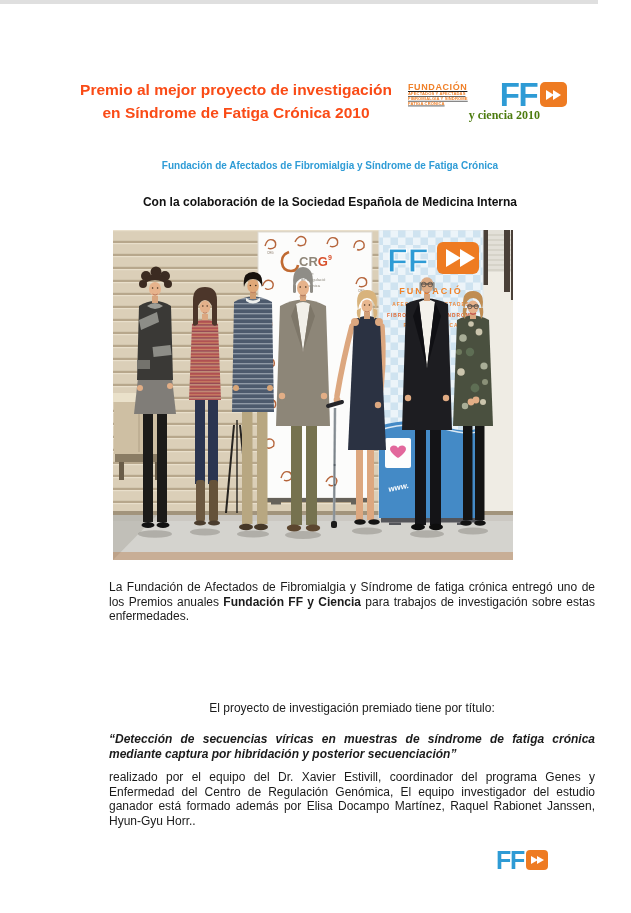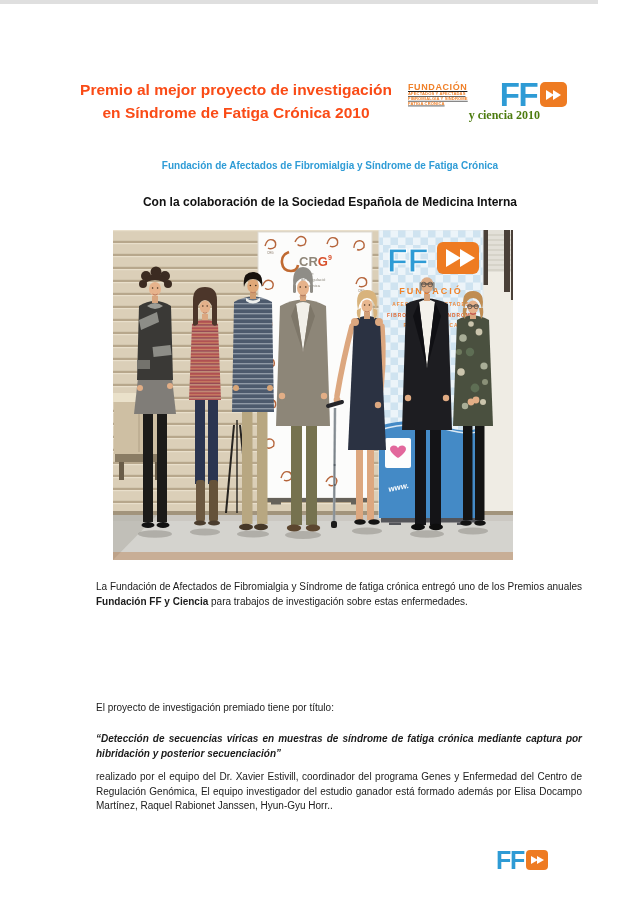--- a/index.html
+++ b/index.html
@@ -28,23 +28,23 @@
   .heading{position:absolute;left:72px;top:160px;width:516px;text-align:center;
            font-weight:bold;font-size:10px;color:#2f9cd6;}
   .collab{position:absolute;left:72px;top:196px;width:516px;text-align:center;
           font-weight:bold;font-size:12px;line-height:13.5px;color:#111;}
 
   
   .photo{position:absolute;left:113px;top:230px;width:400px;height:330px;}
   .photo svg{display:block;}
 
   
-  .para{position:absolute;left:96px;width:486px;font-size:10px;line-height:14.5px;
+  .para{position:absolute;left:109px;width:486px;font-size:12px;line-height:14.5px;
         text-align:justify;margin:0;}
-  .p1{top:580px;} .p2{top:633px;} .p3{top:701px;text-align:left;}
+  .p1{top:580px;} .p2{top:633px;} .p3{top:701px;text-align:center;}
   .quote{top:732px;font-weight:bold;font-style:italic;}
   .p4{top:770px;}
 
   
   .footer-logo{position:absolute;left:496px;top:850px;display:flex;align-items:center;}
   .ff-small{font-size:25px;line-height:20px;letter-spacing:-1.2px;}
   .ff-play-small{width:22px;height:20px;border-radius:4px;margin-left:2px;}
   .ff-play-small .tri{border-width:4.5px 0 4.5px 7px;}
 </style>
 </head>

